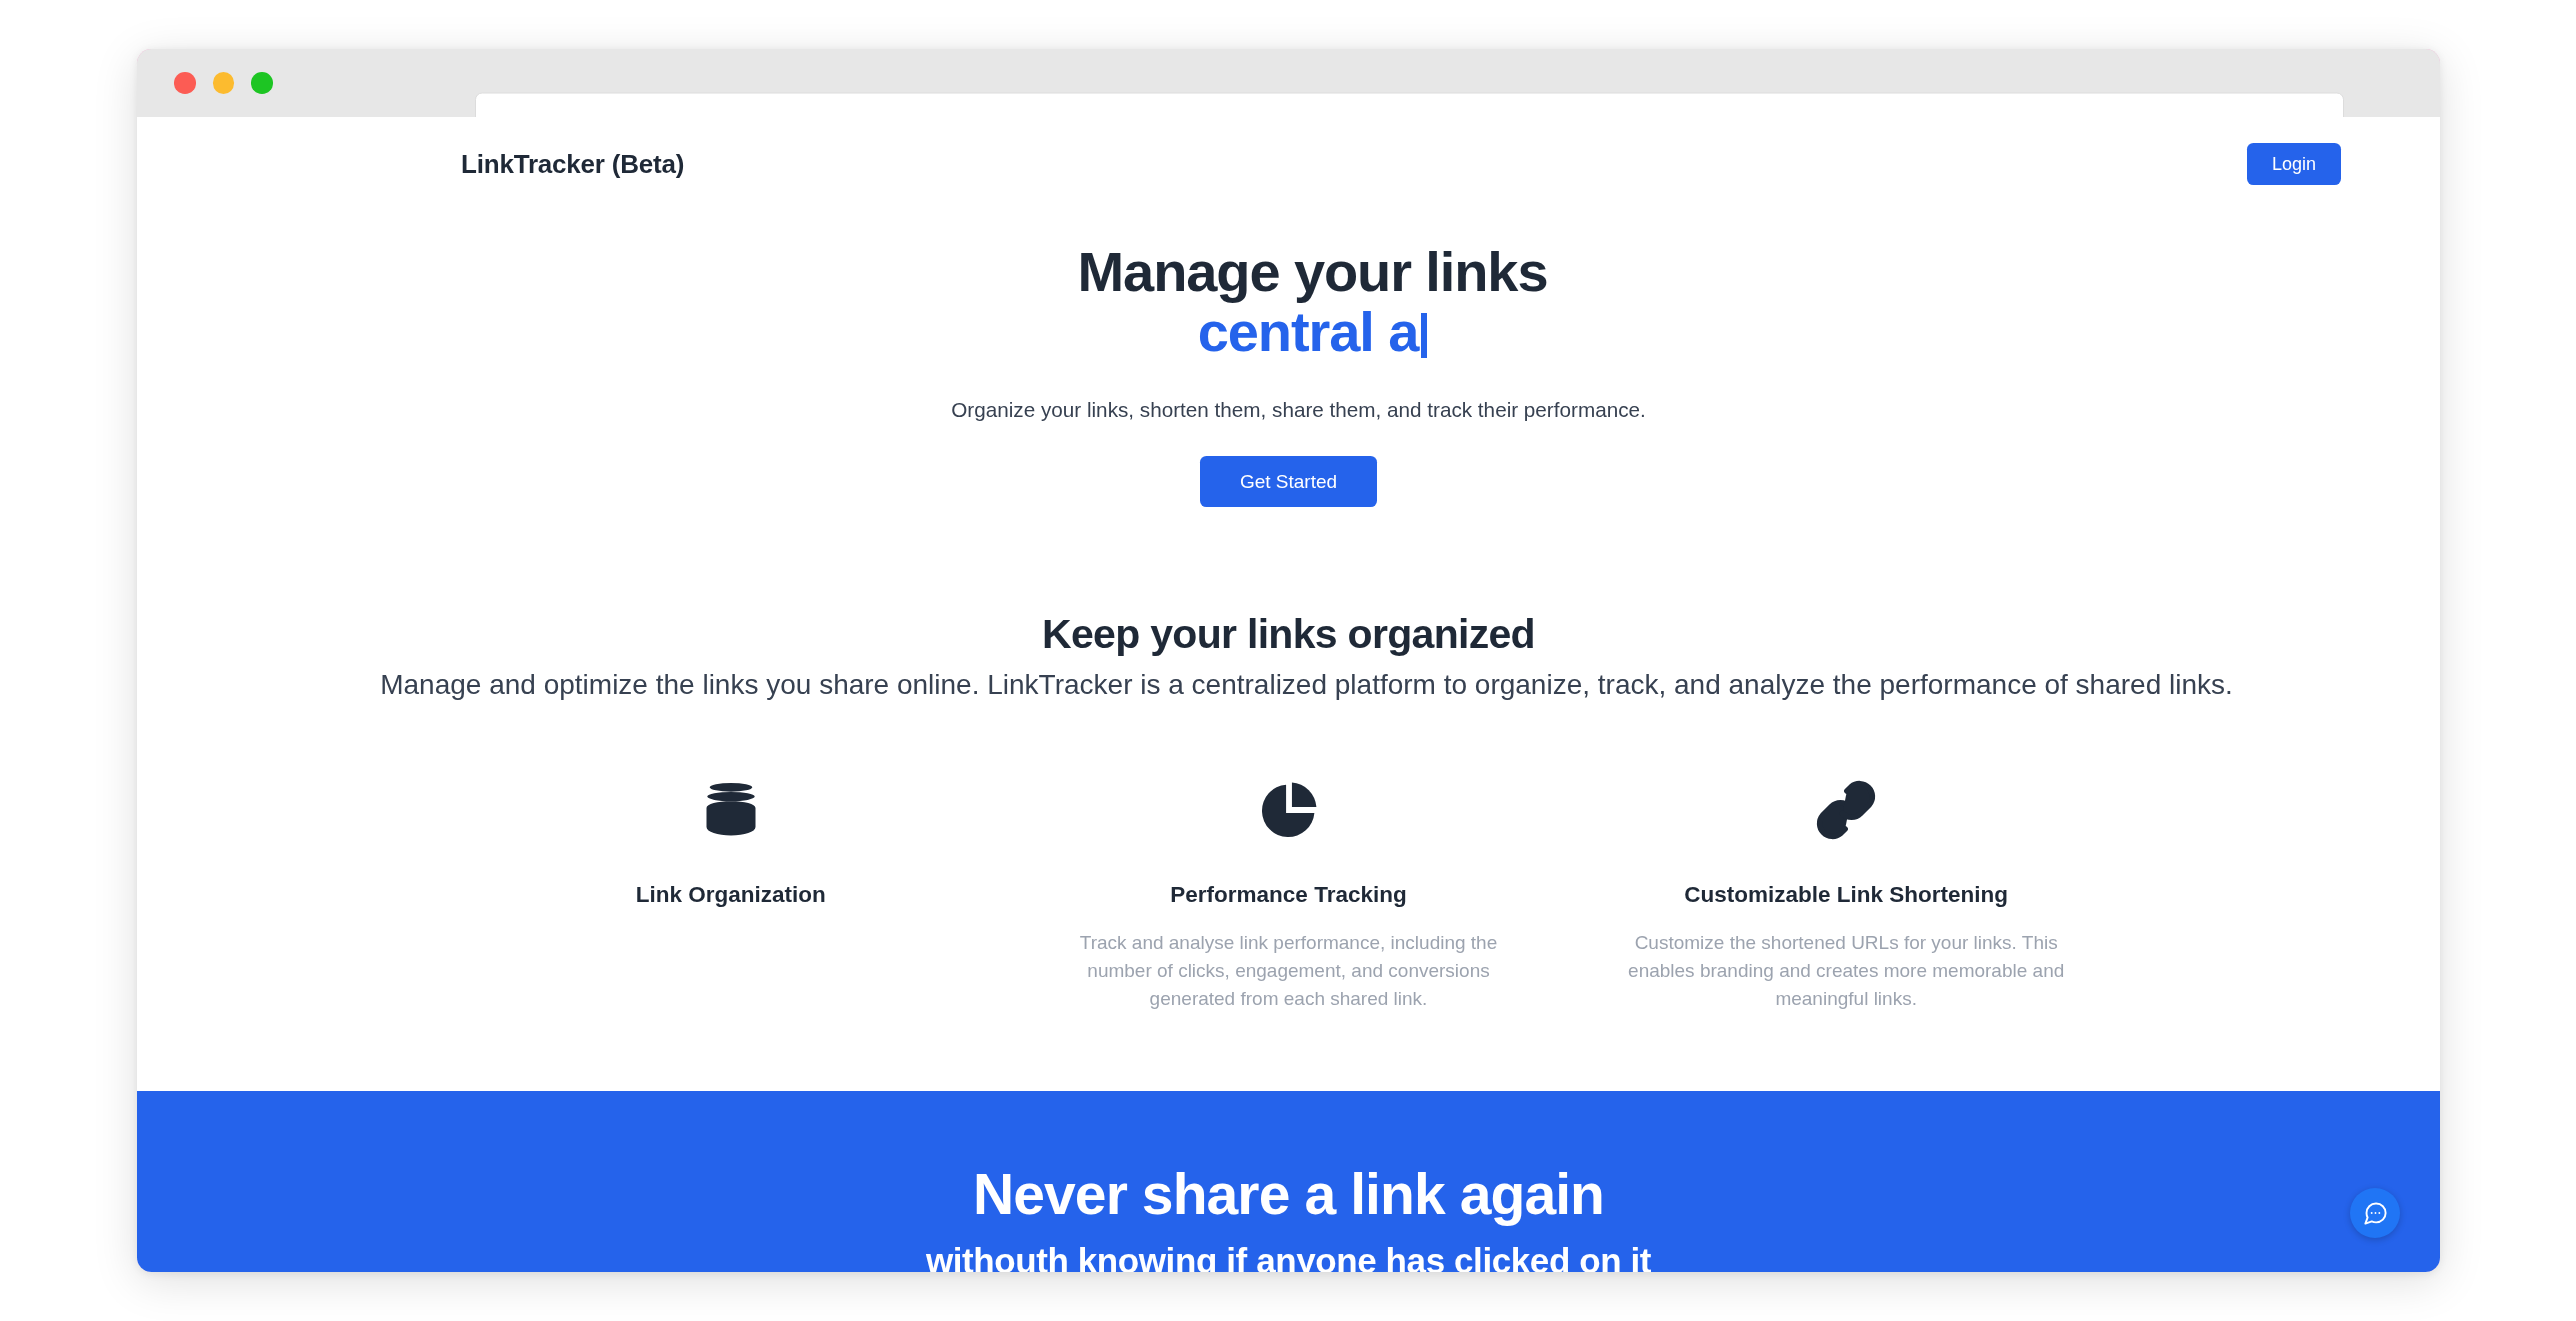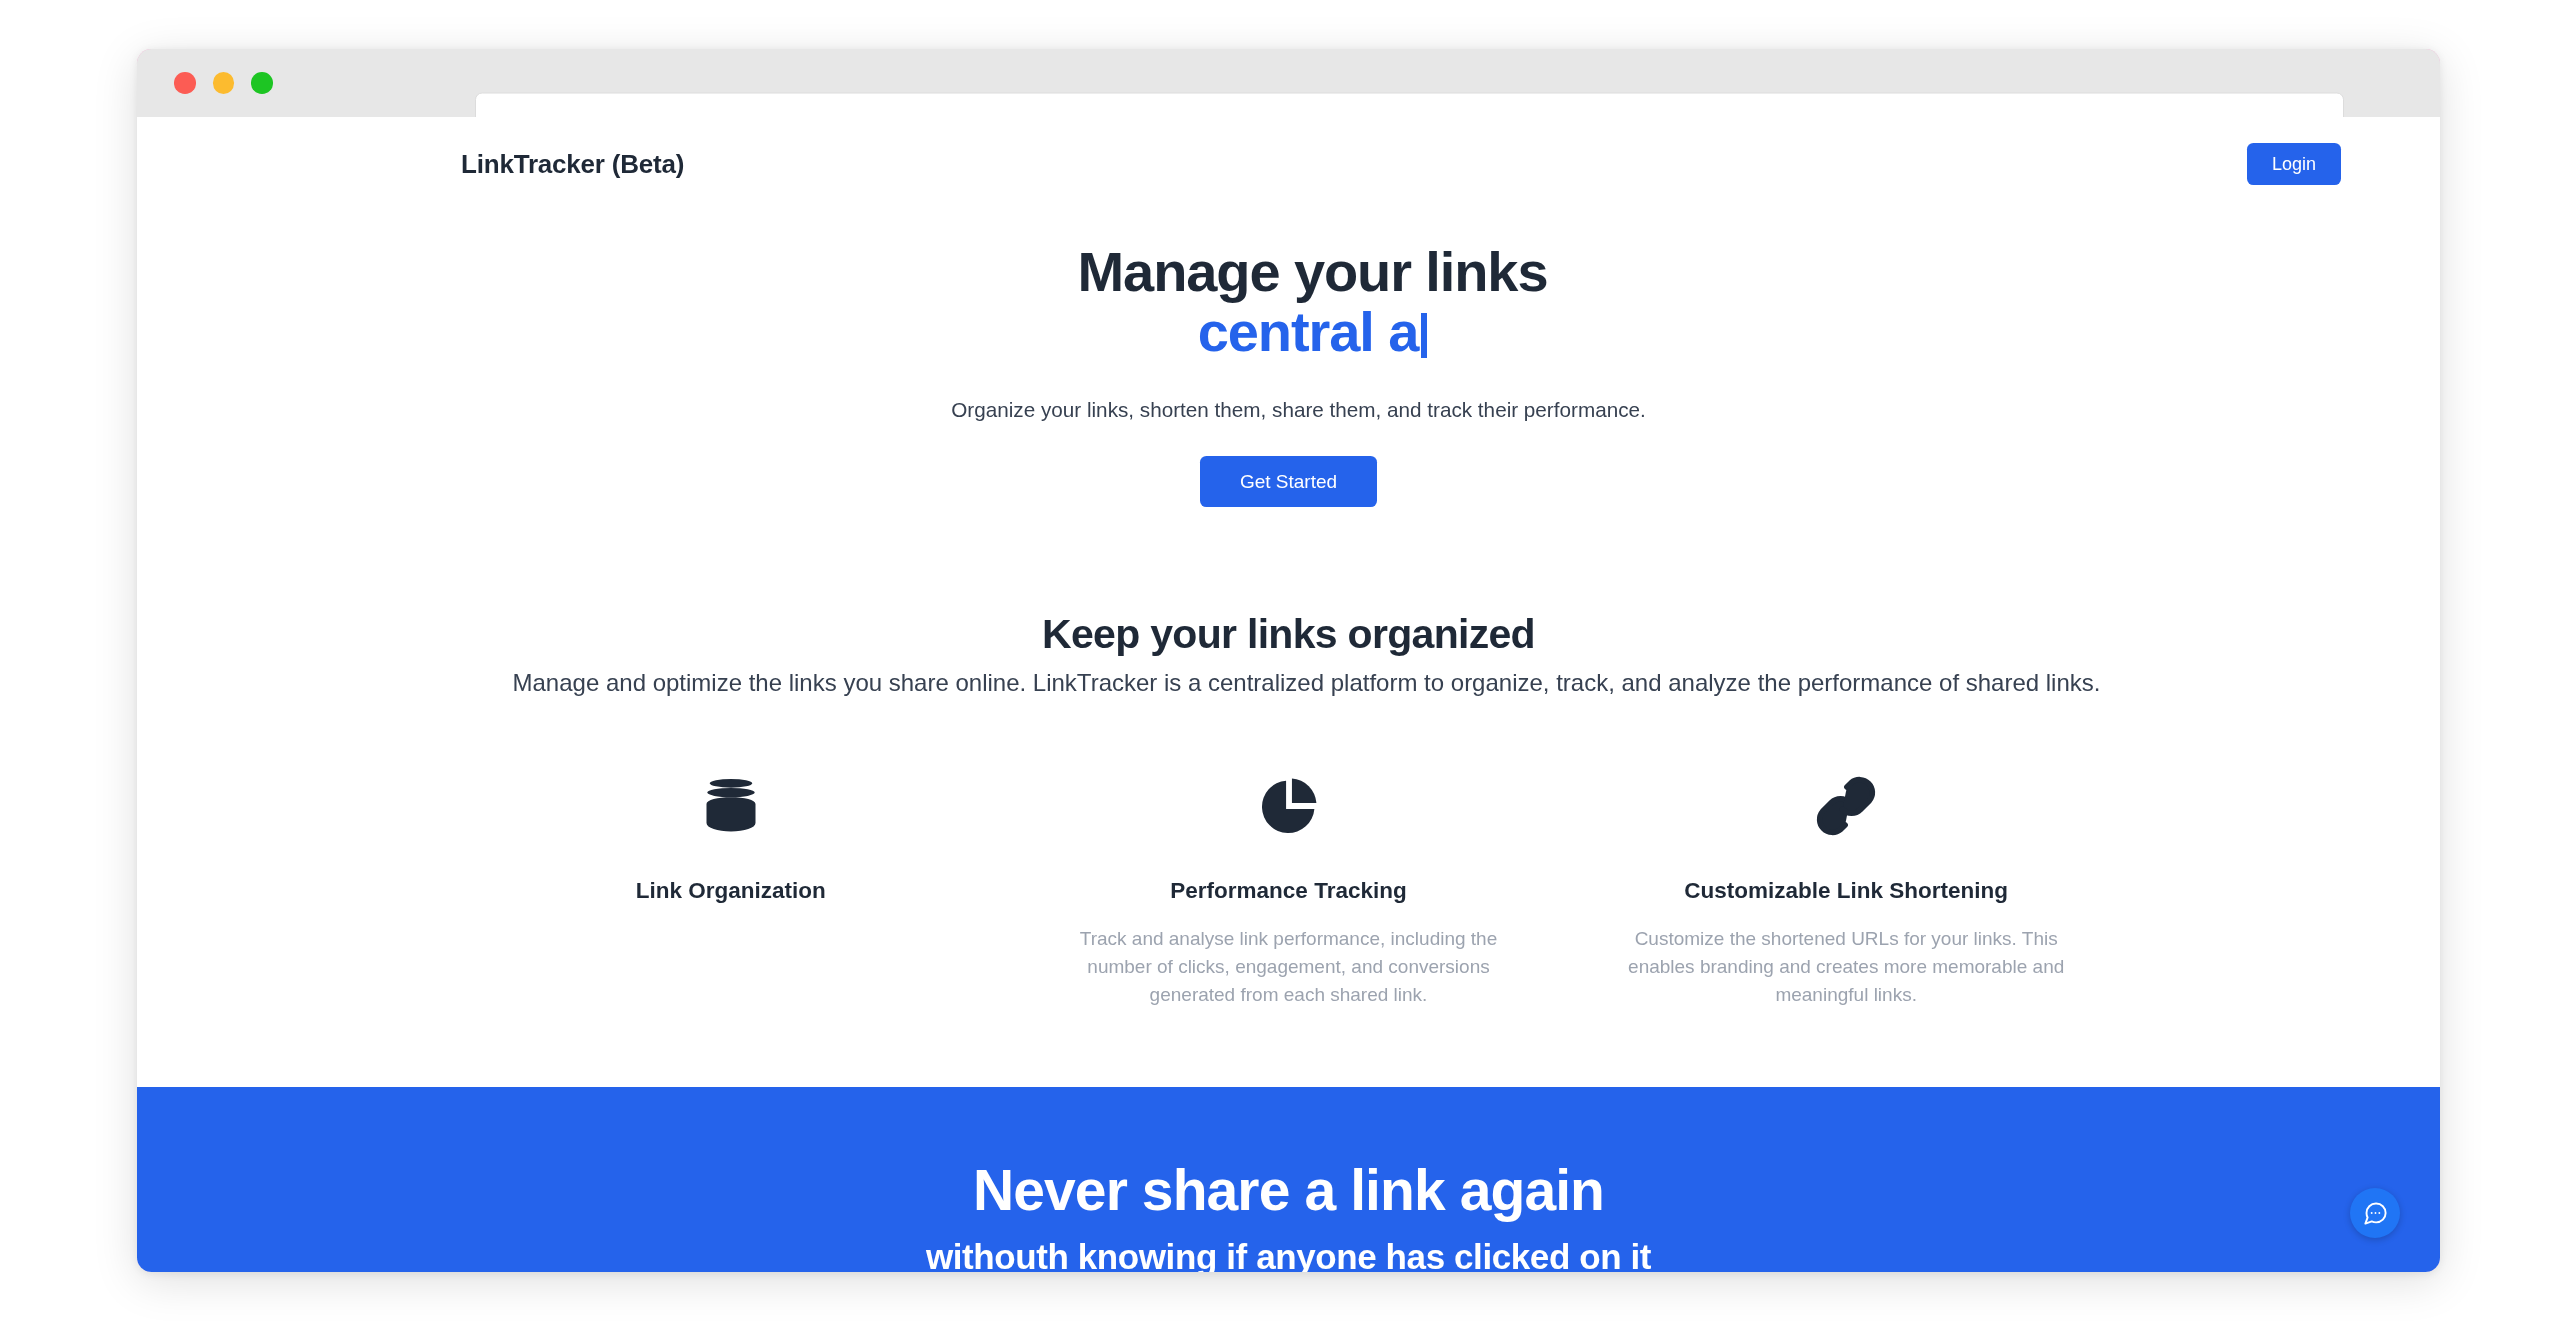--- a/index.html
+++ b/index.html
@@ -88,21 +88,21 @@
   .features .eyebrow {
     font-size:19px; font-weight:bold; color:#2563eb;
     letter-spacing:0.7px;
   }
   .features h2 {
     margin-top:10px;
     font-size:41px; font-weight:bold; color:#1f2937; letter-spacing:-0.7px;
   }
   .features p.lede {
     margin-top:10.8px;
-    font-size:24px; color:#374151;padding-left:36px;
+    font-size:28px; color:#374151;padding-left:36px;
   }
 
   .feature-grid {
     display:flex; justify-content:center;
     gap:90px;
     padding:68px 360px 0 360px;
   }
   .feature { flex:1 1 0; text-align:center; max-width:630px; }
   .feature .icon {
     height:83px; display:flex; align-items:center; justify-content:center;

